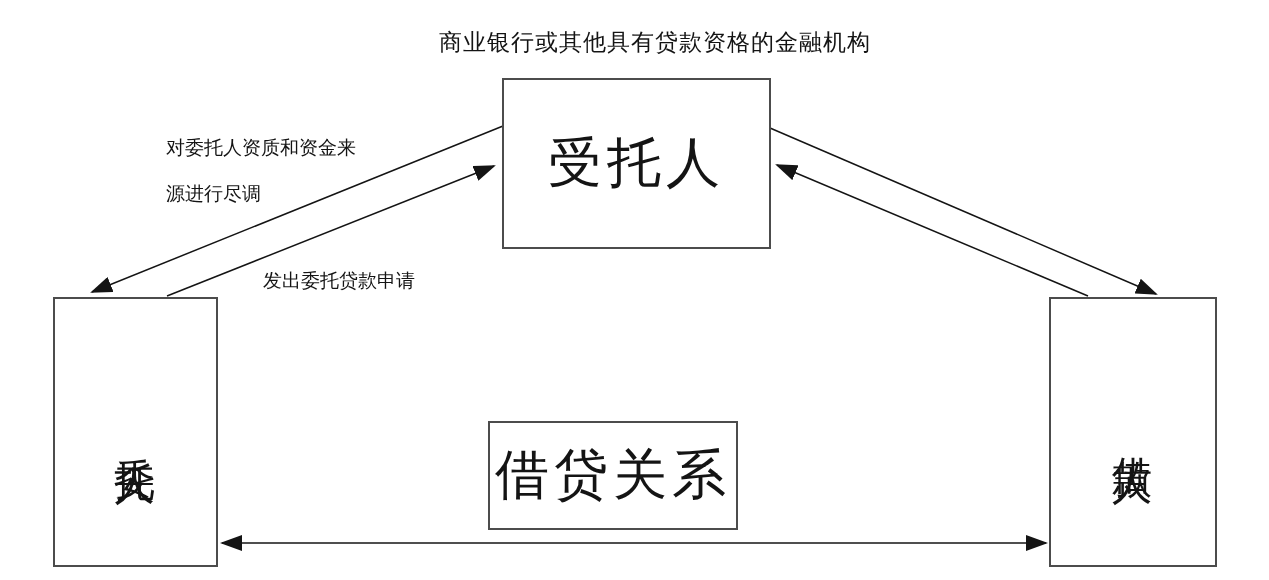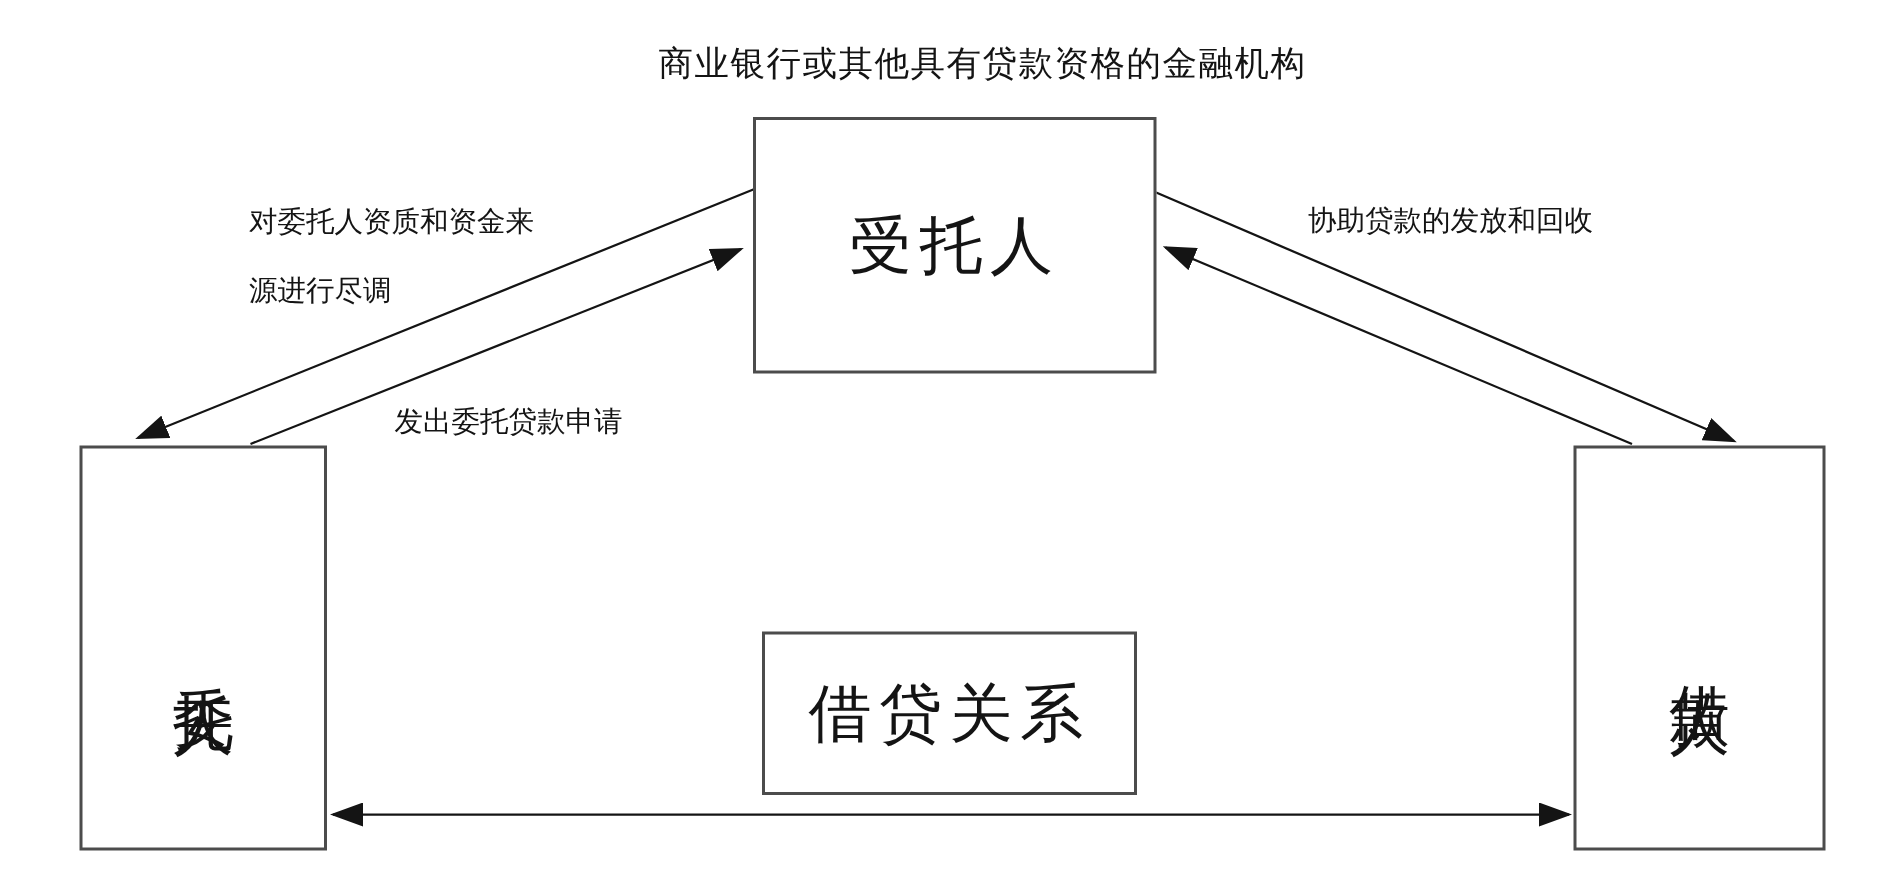--- a/index.html
+++ b/index.html
@@ -33,29 +33,29 @@
   .node {
     position: absolute;
     box-sizing: border-box;
     border: 2px solid #4c4c4c;
     background: #ffffff;
     display: flex;
     align-items: center;
     justify-content: center;
   }
   .node-label {
-    font-size: 42px;
+    font-size: 54px;
     letter-spacing: 5px;
     white-space: nowrap;
     font-family: Liberation Serif, serif;
   }
   .trustee      { left: 502px;  top: 78px;  width: 269px; height: 171px; }
   .principal    { left: 53px;   top: 297px; width: 165px; height: 270px; }
   .borrower     { left: 1049px; top: 297px; width: 168px; height: 270px; }
-  .relationship { left: 508px;  top: 421px; width: 250px; height: 109px; }
+  .relationship { left: 488px;  top: 421px; width: 250px; height: 109px; }
   .vert {
     writing-mode: vertical-rl;
     text-orientation: upright;
     font-size: 40px;
     letter-spacing: 5px;
   }
   .edge-label {
     position: absolute;
     font-size: 19px;
     white-space: nowrap;
@@ -100,15 +100,14 @@
 
   <div class="node relationship">
     <span class="node-label">借贷关系</span>
   </div>
 
   <div class="edge-label lbl-due1">对委托人资质和资金来</div>
   <div class="edge-label lbl-app1">发出委托贷款申请</div>
 
   <div class="edge-label lbl-due2">源进行尽调</div>
 
-  <div class="edge-label lbl-assist">协助贷款的发放和回收</div>
 
 </div>
 
 </body></html>

